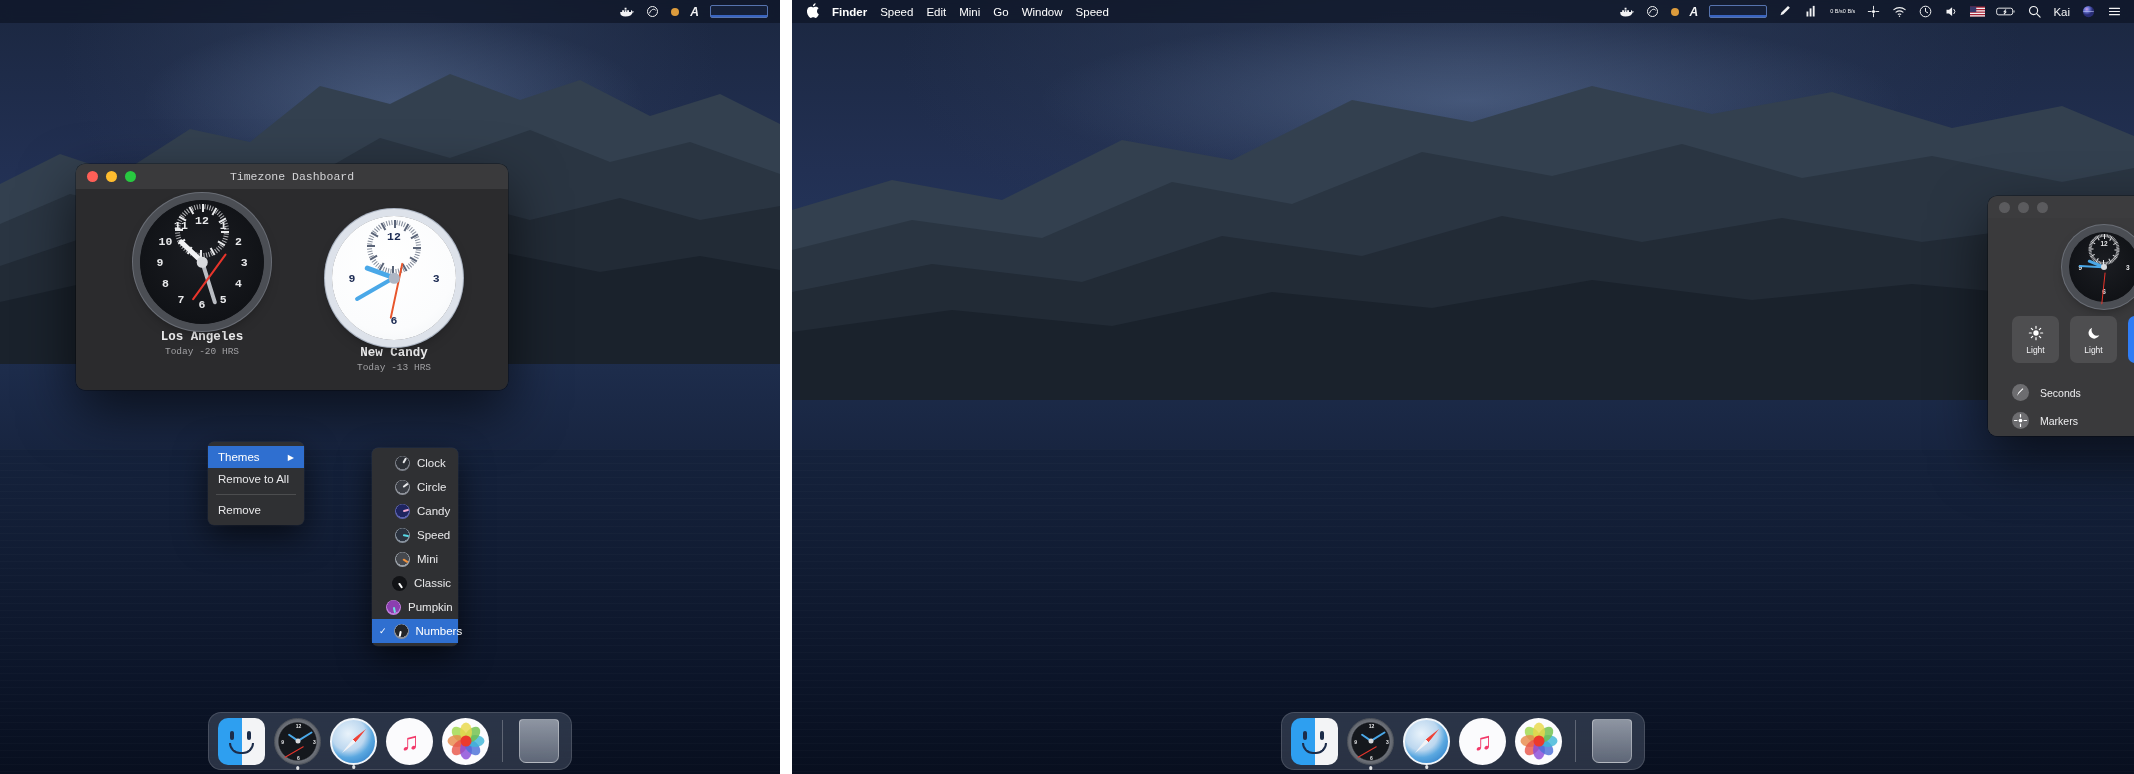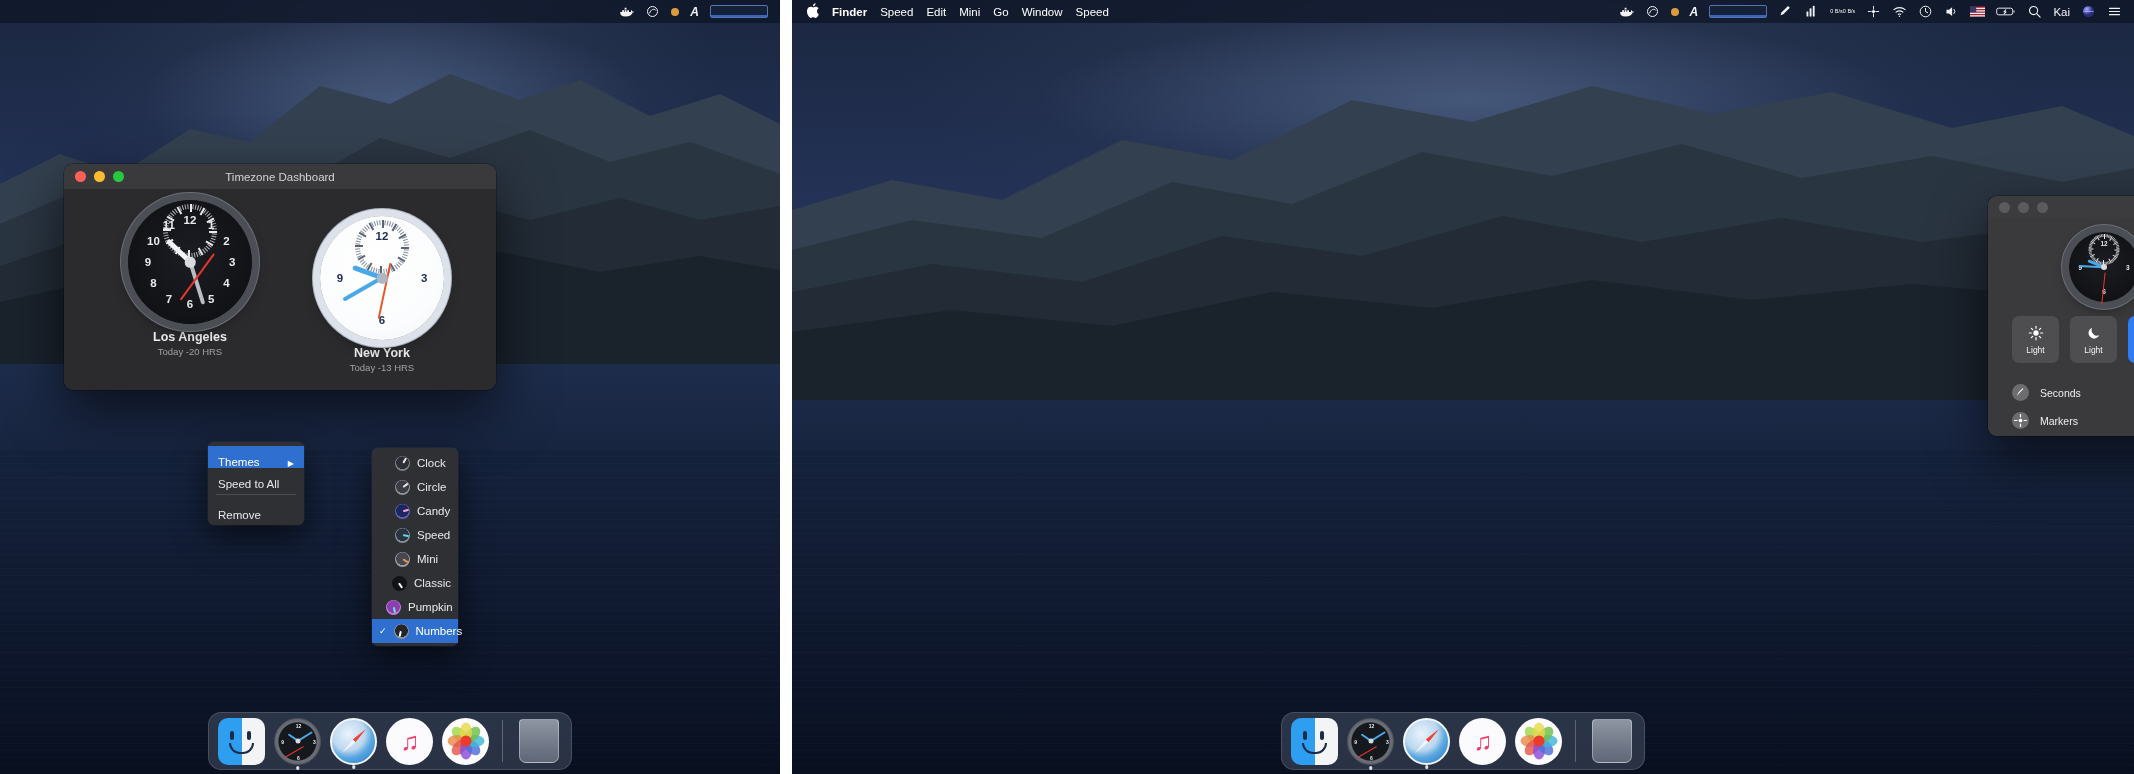--- a/index.html
+++ b/index.html
@@ -89,21 +89,21 @@
   .titlebar{ height:26px; background:#3a3a3c; display:flex; align-items:center;
              position:relative; border-bottom:1px solid #2b2b2d; }
   .tl{ display:flex; gap:8px; padding-left:11px; }
   .tl span{ width:11px; height:11px; border-radius:50%; display:block; }
   .tl .r{ background:#ff5f57; } .tl .y{ background:#febc2e; } .tl .g{ background:#28c840; }
   .tl.inactive span{ background:#5b5b5e; }
   .win-title{ position:absolute; left:0; right:0; text-align:center; color:#d3d3d5;
               font-size:11.5px; pointer-events:none; }
 
   
-  #dash-win{ left:64px; top:164px; width:432px; height:226px; }
+  #dash-win{ left:76px; top:164px; width:432px; height:226px;font-family:Liberation Mono, monospace; }
   .dash-body{ height:200px; background:#2b2b2d; position:relative; }
   .clockwrap{ position:absolute; text-align:center; }
   .c-name{ color:#ededee; font-size:12.5px; font-weight:bold; margin-top:6px; }
   .c-sub{ color:#a0a0a3; font-size:9.5px; margin-top:2px; }
 
   
   .clock{ position:relative; border-radius:50%; }
   .clock .tick{ position:absolute; left:50%; top:0; transform-origin:50% 50%; }
   .clock .tick i{ display:block; margin:0 auto; }
   .hand{ position:absolute; left:50%; bottom:50%; transform-origin:50% 100%; border-radius:3px; }
@@ -117,21 +117,21 @@
 
   
   .ctx{ position:absolute; z-index:60; background:#2f3033; border-radius:6px; padding:4px 0;
         box-shadow:0 12px 32px rgba(0,0,0,.6), 0 0 0 .5px rgba(255,255,255,.10);
         font-size:11.5px; color:#e8e8ea; }
   .ctx-item{ height:20px; display:flex; align-items:center; padding:0 10px; white-space:nowrap; }
   .ctx-item.sel{ background:#2f6fd0; color:#fff; }
   .ctx-sep{ height:1px; background:rgba(255,255,255,.14); margin:4px 8px; }
   .ctx-arrow{ margin-left:auto; font-size:8px; }
   #ctx-main{ left:208px; top:442px; width:96px; }
-  #ctx-main .ctx-item{ height:22px;align-items:flex-end; }
+  #ctx-main .ctx-item{ height:22px; }
   #ctx-sub{ left:372px; top:448px; width:86px; padding:3px 0; }
   #ctx-sub .ctx-item{ height:24px; padding:0 7px; gap:7px; }
   .ctx-check{ width:9px; font-size:9px; display:inline-block; }
   .theme-ic{ width:15px; height:15px; border-radius:50%; position:relative; flex:0 0 auto; }
   .theme-ic .nd{ position:absolute; left:50%; top:50%; width:1.6px; height:6px; transform-origin:50% 100%; border-radius:1px; }
 
   
   #set-win{ left:1196px; top:196px; width:506px; height:240px; }
   #set-win .titlebar{ height:22px; background:#3c3c3e; border-bottom:none; }
   .set-body{ display:flex; height:218px; background:#3a3a3c; }
@@ -589,33 +589,33 @@
               </div>
               <div class="num" style="font-size: 11.47px; color: rgb(27, 42, 82); left: 62px; top: 19.84px; transform: translate(-50%, -50%);">12</div>
               <div class="num" style="font-size: 11.47px; color: rgb(27, 42, 82); left: 104.16px; top: 62px; transform: translate(-50%, -50%);">3</div>
               <div class="num" style="font-size: 11.47px; color: rgb(27, 42, 82); left: 62px; top: 104.16px; transform: translate(-50%, -50%);">6</div>
               <div class="num" style="font-size: 11.47px; color: rgb(27, 42, 82); left: 19.84px; top: 62px; transform: translate(-50%, -50%);">9</div>
               <div class="hand" style="width: 4.65px; height: 31px; background: rgb(74, 168, 232); transform: translateX(-50%) rotate(290deg);"></div>
               <div class="hand" style="width: 4.216px; height: 44.64px; background: rgb(74, 168, 232); transform: translateX(-50%) rotate(240.2deg);"></div>
               <div class="hand" style="width: 2.17px; height: 57.04px; background: rgb(232, 85, 43); transform-origin: 50% 72%; bottom: 20.9312px; transform: translateX(-50%) rotate(12deg);"></div>
               <div class="cap" style="width: 10.54px; height: 10.54px; background: rgb(174, 182, 196);"></div>
             </div>
-          <div class="c-name">New York</div>
+          <div class="c-name">New Candy</div>
           <div class="c-sub">Today -13 HRS</div>
         </div>
       </div>
     </div>
 
     <div class="ctx" id="ctx-main">
       <div class="ctx-item sel">
         <span>Themes</span>
         <span class="ctx-arrow">▶</span>
       </div>
       <div class="ctx-item">
-        <span>Speed to All</span>
+        <span>Remove to All</span>
       </div>
       <div class="ctx-sep"></div>
       <div class="ctx-item">
         <span>Remove</span>
       </div>
     </div>
 
     <div class="ctx" id="ctx-sub">
         <div class="ctx-item">
           <span class="ctx-check"></span>

